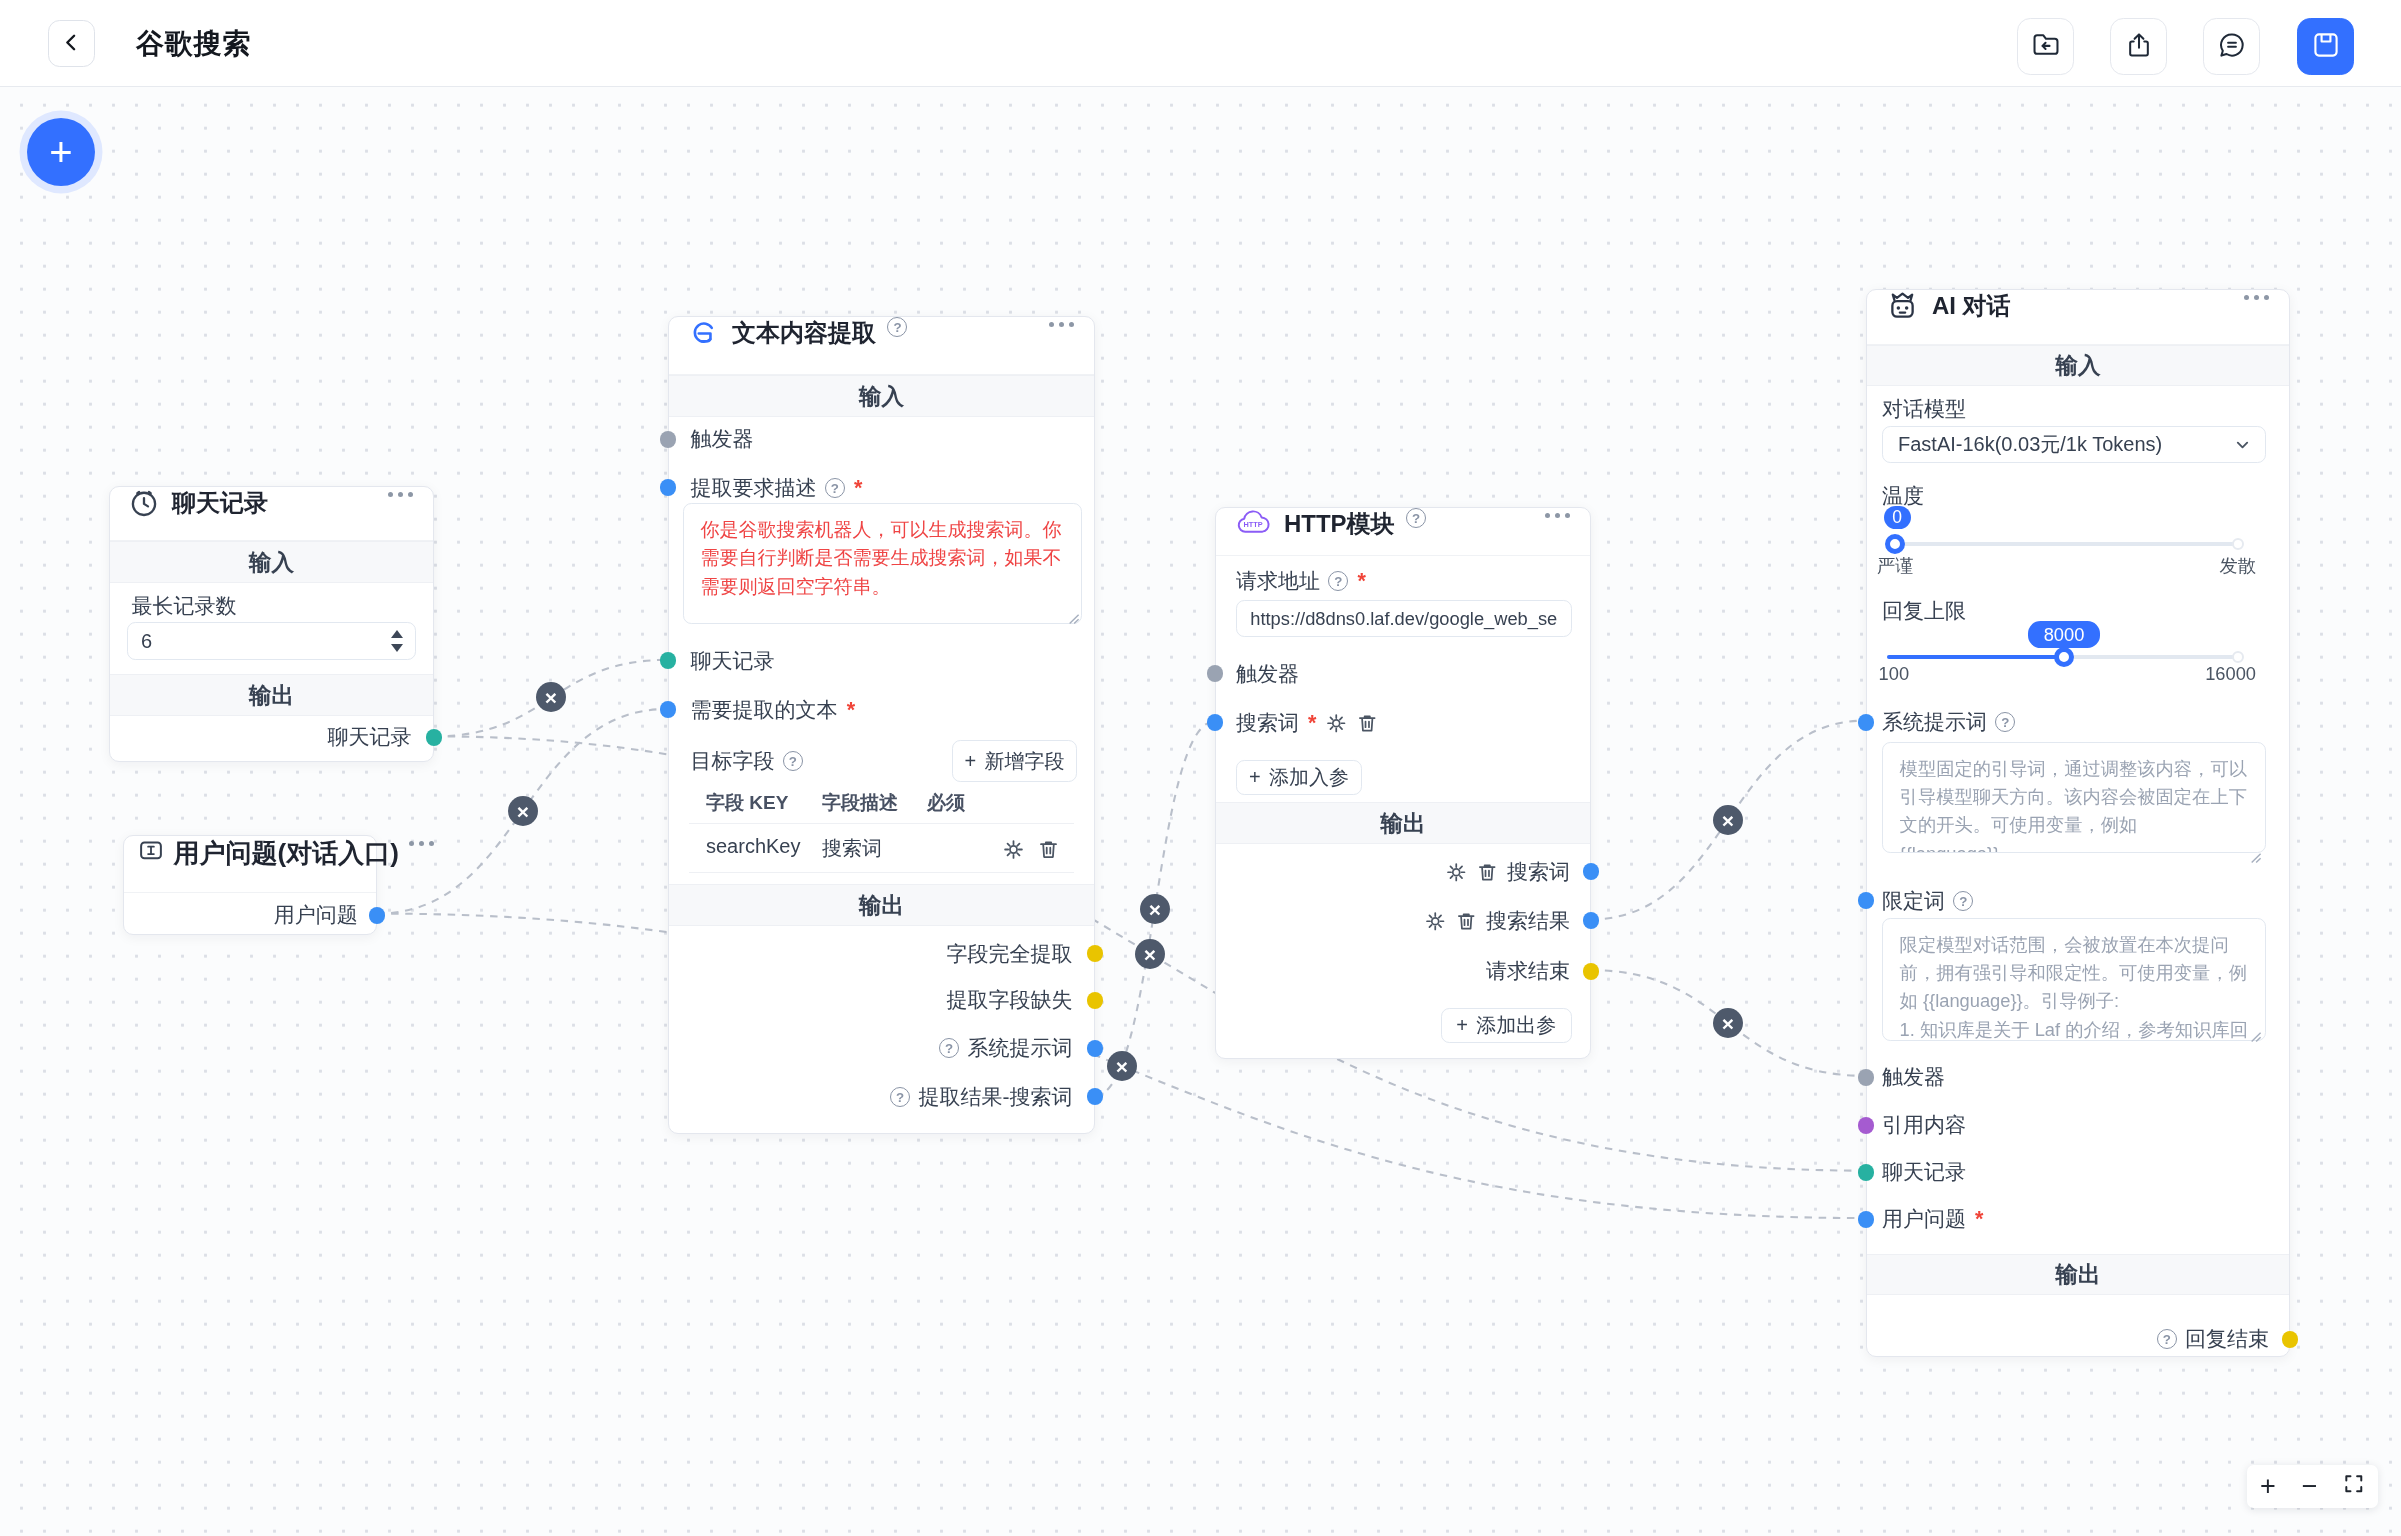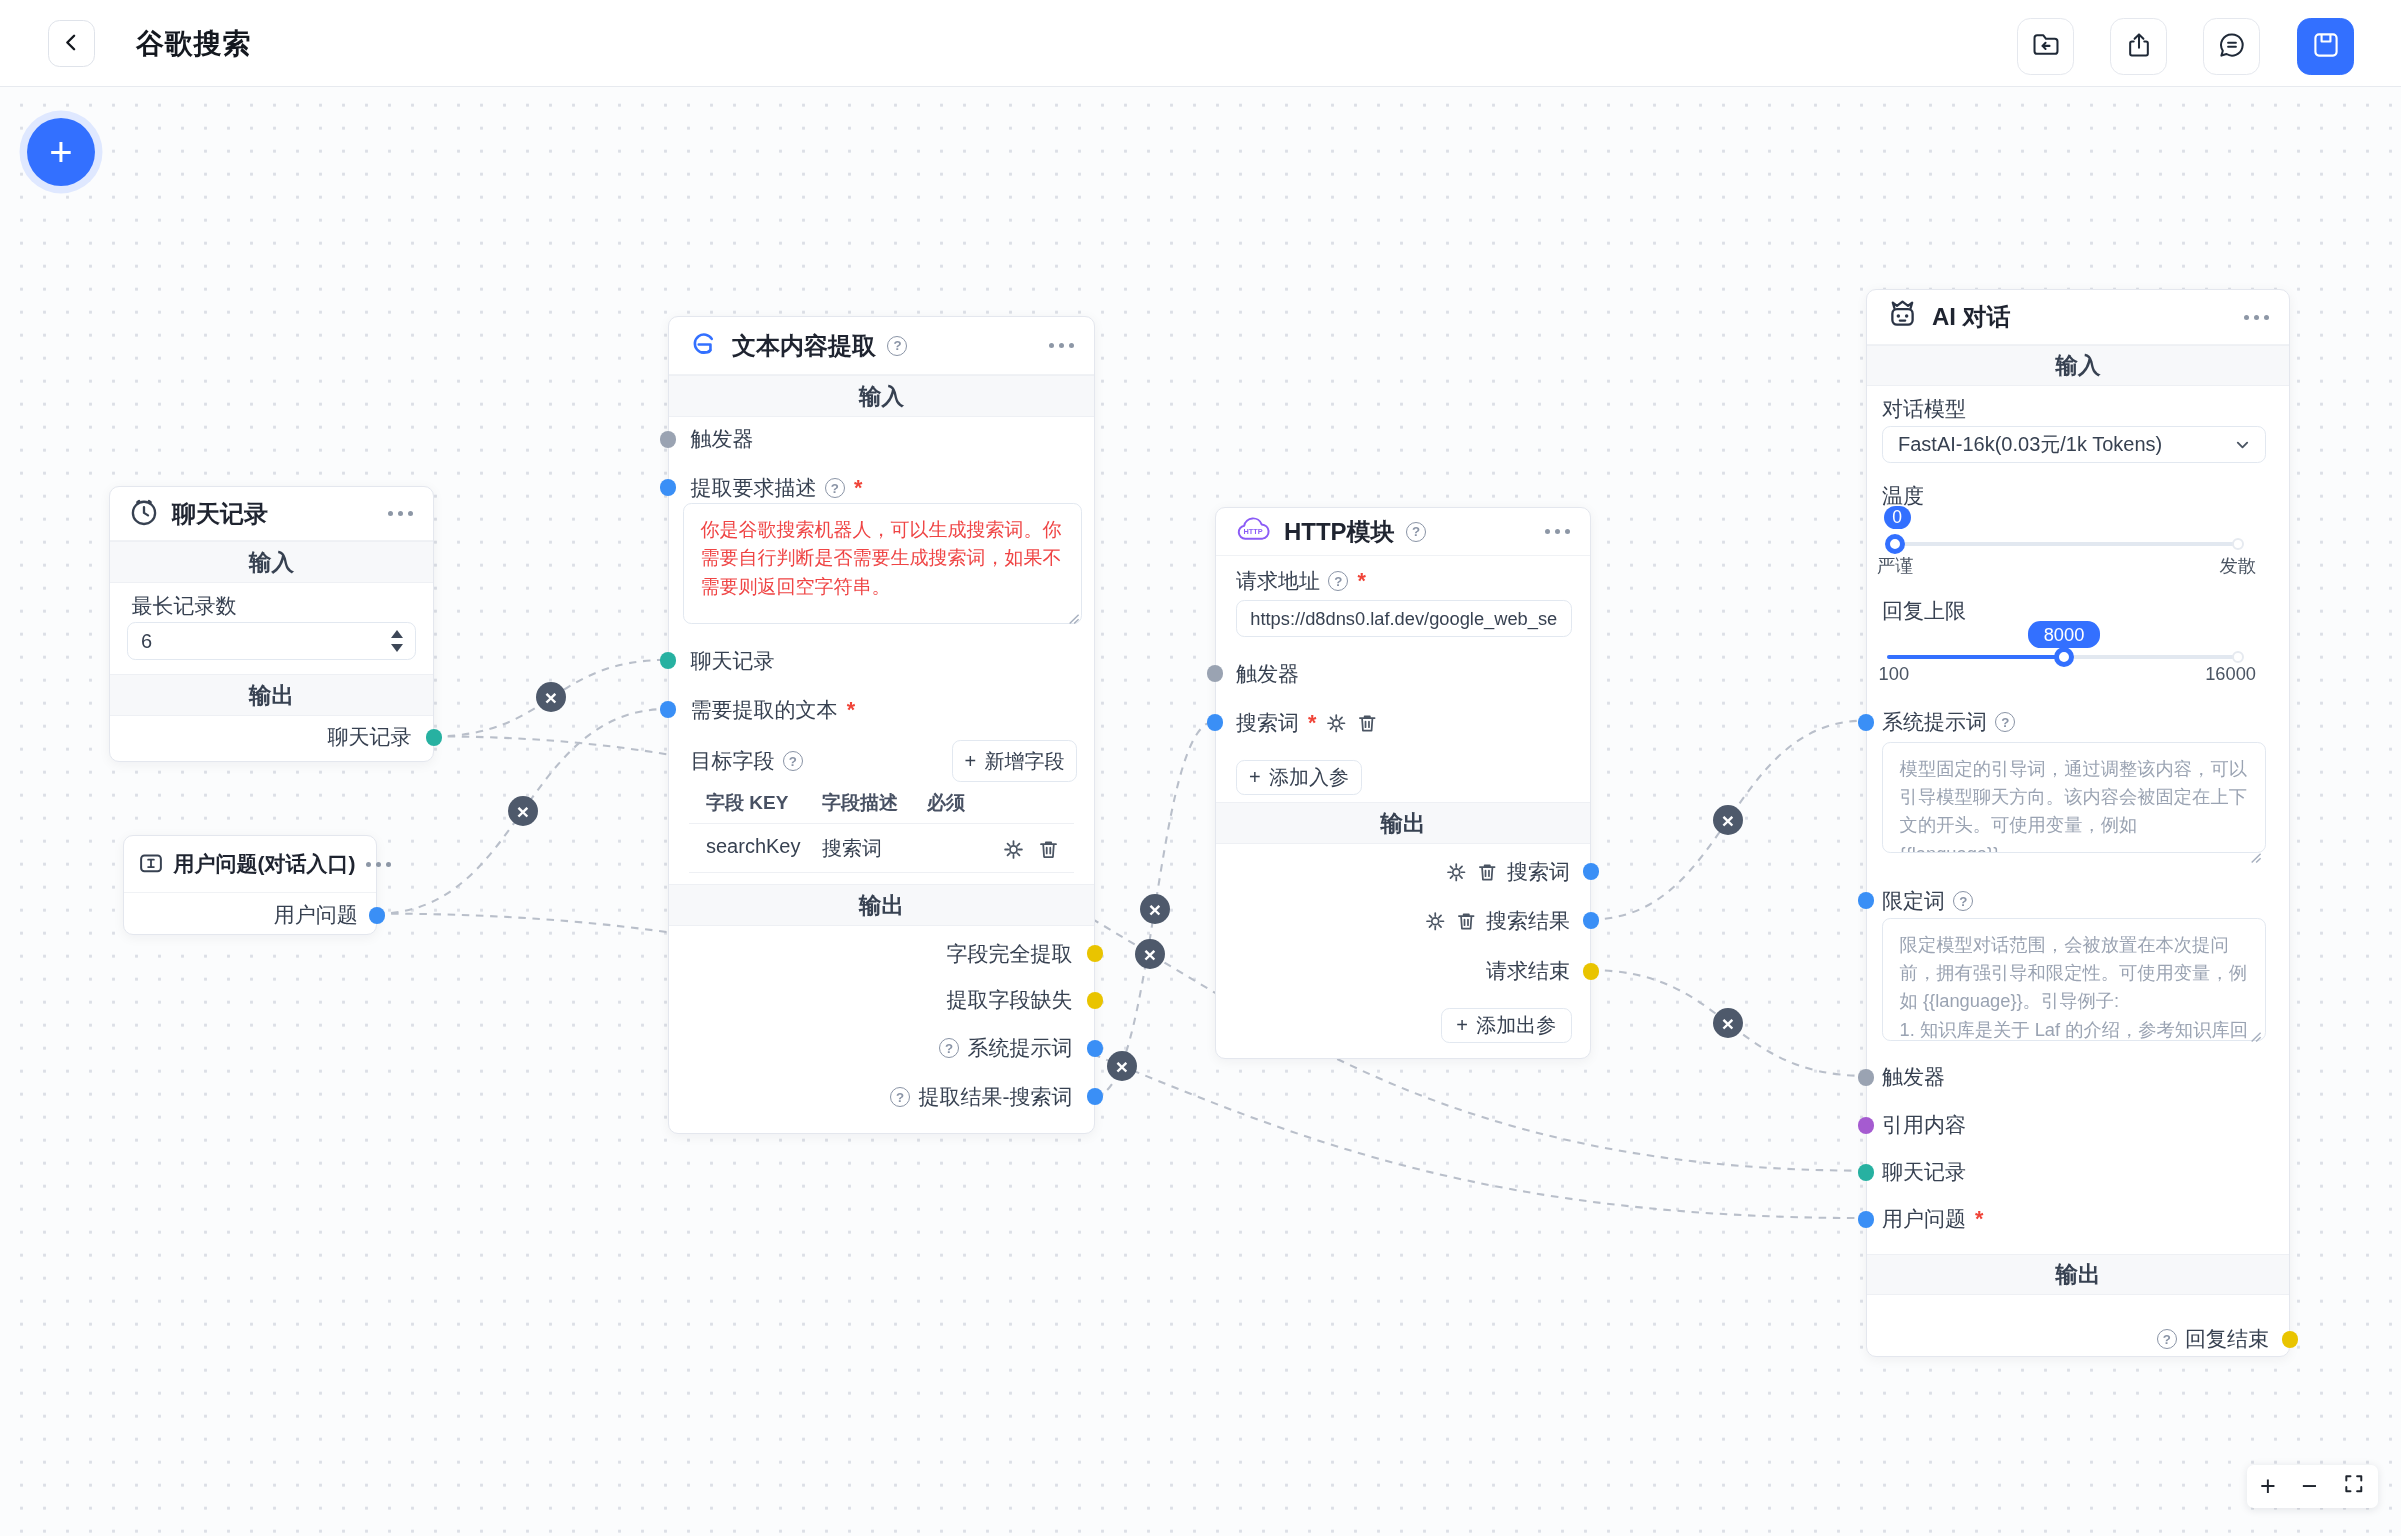--- a/index.html
+++ b/index.html
@@ -14,21 +14,21 @@
   #canvas{position:absolute;left:0;top:87px;width:2401px;height:1449px;background-image:radial-gradient(circle,#dcdfe6 1.4px,transparent 1.5px);background-size:23px 23px;background-position:10px 6.7px}
   #edges{position:absolute;left:0;top:0;width:2401px;height:1536px;z-index:1;pointer-events:none}
   #edges path{pointer-events:stroke}
   .xdel{position:absolute;width:30px;height:30px;border-radius:50%;background:#4e596b;color:#fff;display:flex;align-items:center;justify-content:center;font-size:21px;font-weight:700;z-index:2;cursor:pointer;line-height:1}
   
   .fab{position:absolute;left:27px;top:118px;width:68px;height:68px;border-radius:50%;background:#3370ff;color:#fff;font-size:40px;font-weight:400;display:flex;align-items:center;justify-content:center;box-shadow:0 0 0 7.5px #dfe8ff;z-index:4;cursor:pointer}
   .zoombar{position:absolute;left:2247px;top:1465px;width:131px;height:43px;background:#fff;border-radius:6.7px;box-shadow:0 1.7px 8.3px rgba(20,30,50,.10);display:flex;align-items:center;justify-content:space-around;z-index:5}
   .zoombar .zi{font-size:27px;color:#20262f;cursor:pointer;line-height:1}
   
   .node{position:absolute;background:#fff;border:0.8px solid #e4e7ee;border-radius:10px;box-shadow:0 2.5px 11.6px rgba(17,24,39,.05);z-index:3}
-  .nhead{position:absolute;top:0;left:0;right:0;display:flex;align-items:center;gap:11.6px;padding:0 18.3px;border-bottom:0.8px solid #f0f2f5}
+  .nhead{position:absolute;top:0;left:0;right:0;display:flex;align-items:flex-start;gap:11.6px;padding:0 18.3px;border-bottom:0.8px solid #f0f2f5}
   .ntitle{font-size:24px;font-weight:600;color:#1f2430;white-space:nowrap}
   .more{margin-left:auto;display:flex;gap:5px;cursor:pointer;padding:5px 1.7px}
   .more i{width:5px;height:5px;border-radius:50%;background:#8d97a6}
   .sec{position:absolute;left:0;right:0;height:42px;background:#f7f8fa;border-top:0.8px solid #eef0f4;border-bottom:0.8px solid #eef0f4;display:flex;align-items:center;justify-content:center;font-size:22.5px;font-weight:600;color:#374151}
   .row{position:absolute;left:21.6px;right:21.6px;height:30px;display:flex;align-items:center;gap:8.3px;font-size:21px;color:#374151;white-space:nowrap}
   .row.r{justify-content:flex-end}
   .help{width:20px;height:20px;border:1.7px solid #8a94a6;border-radius:50%;display:inline-flex;align-items:center;justify-content:center;font-size:13.3px;font-weight:700;color:#8a94a6;flex:none}
   .req{color:#f04438;font-weight:700;font-size:21.6px;margin-left:0.8px}
   .pt{position:absolute;width:16.6px;height:16.6px;border-radius:50%;z-index:4;cursor:crosshair}
   .pt.in{left:-9.2px}.pt.out{right:-9.2px}
@@ -162,21 +162,21 @@
 </div>
 
 <div class="node" style="left:123px;top:835px;width:254px;height:100px">
   <div class="nhead" style="height:57px;padding:0 13.3px;gap:8.3px">
     <span>
       <svg width="28" height="28" viewBox="0 0 34 34">
           <rect x="5" y="8" width="24" height="19" rx="4" fill="none" stroke="#374151" stroke-width="2.4"></rect>
           <path d="M13.5 13h7M17 13v9M13.5 22h7" stroke="#374151" stroke-width="2.2" stroke-linecap="round"></path>
         </svg>
     </span>
-    <span class="ntitle" style="font-size:21px">用户问题(对话入口)</span>
+    <span class="ntitle" style="font-size:26px">用户问题(对话入口)</span>
     <div class="more">
         <i></i>
         <i></i>
         <i></i>
       </div>
   </div>
   <div class="row r" style="top:64px;left:13.3px;right:18.3px">
     <span>用户问题</span>
   </div>
   <span class="pt b out" style="top:71px"></span>

